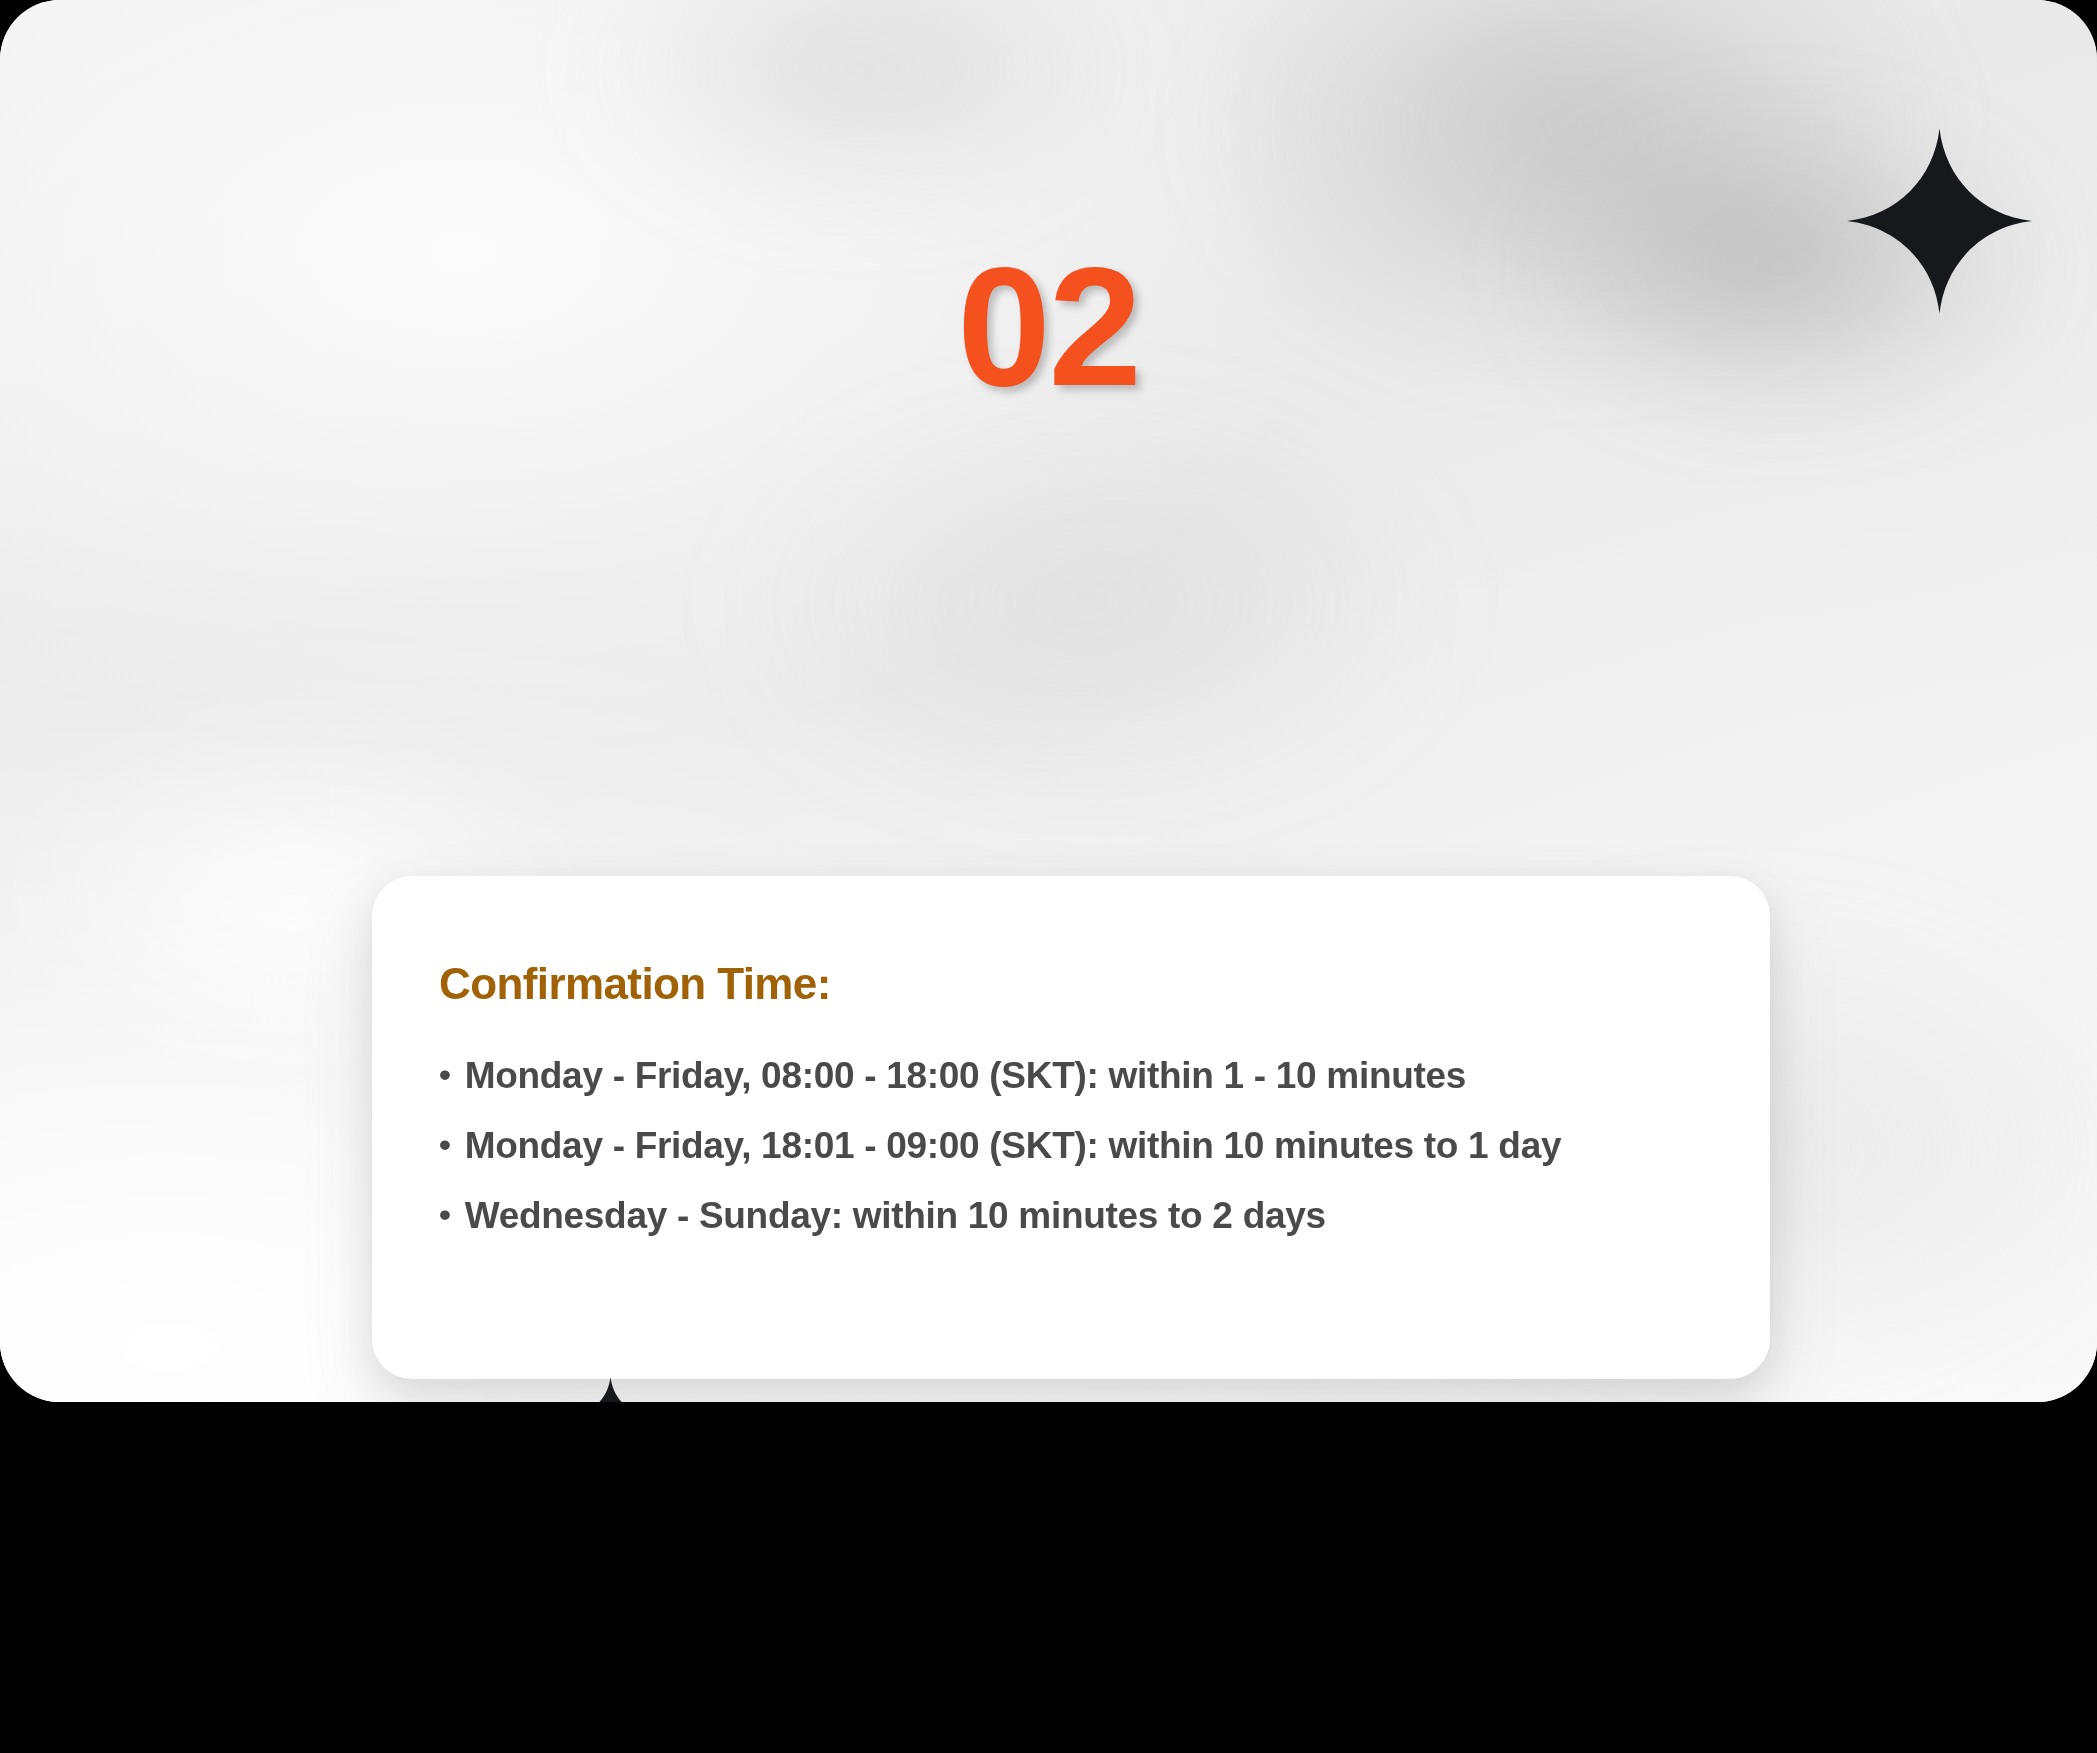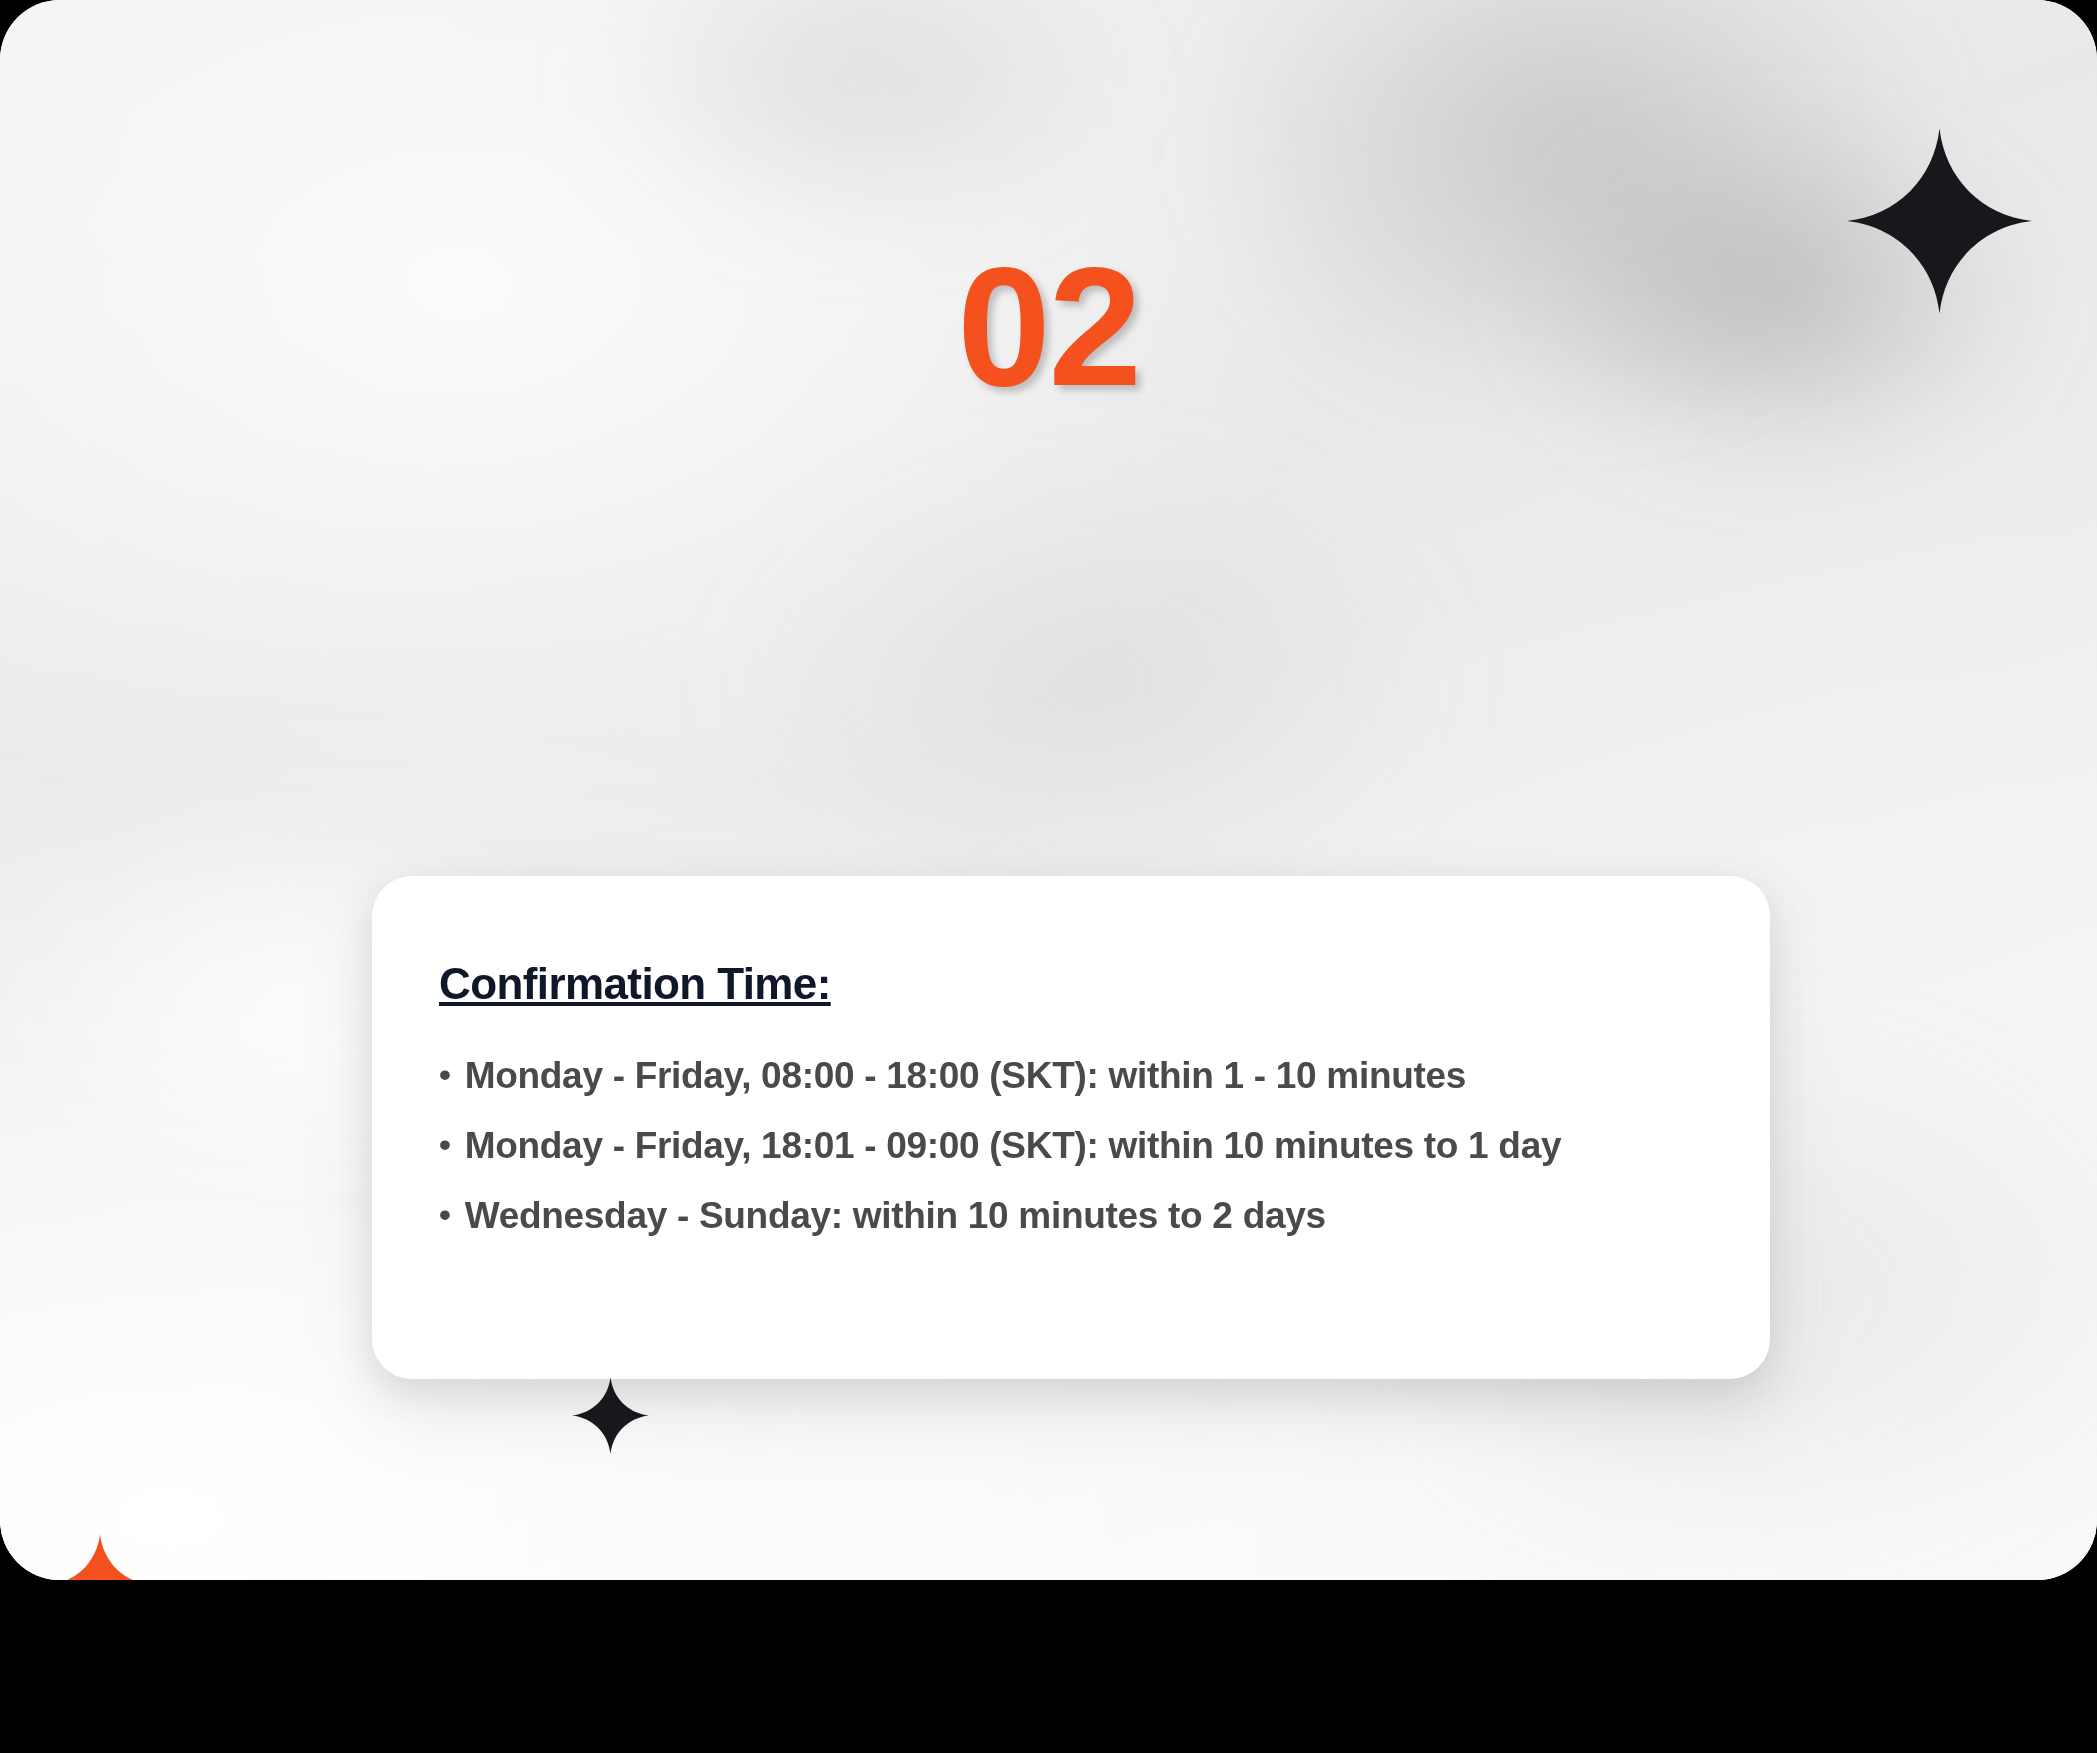--- a/index.html
+++ b/index.html
@@ -11,21 +11,21 @@
     background: #000000;
     font-family: "Liberation Sans", sans-serif;
     overflow: hidden;
   }
 
   
   .slide-frame {
     position: absolute;
     left: 0; top: 0;
     width: 2097px;
-    height: 1580px;
+    height: 1402px;
     border-radius: 60px;
     overflow: hidden;
     background: #ededed;
   }
 
   
   .bg-base {
     position: absolute;
     inset: 0;
     background:
@@ -126,23 +126,22 @@
       0 12.3px 34px rgba(110,110,110,0.16),
       0 34px 73px rgba(110,110,110,0.13);
     padding: 84px 67px 78px 67px;
   }
 
   .card-heading {
     font-size: 44px;
     line-height: 1.1;
     font-weight: 700;
     letter-spacing: -0.6px;
-    color: #0f172a;
+    color: #a16207;
     margin-bottom: 45px;
-    text-decoration: underline;
   }
 
   .schedule-list {
     list-style: none;
     display: block;
   }
 
   .schedule-item {
     display: flex;
     align-items: flex-start;

